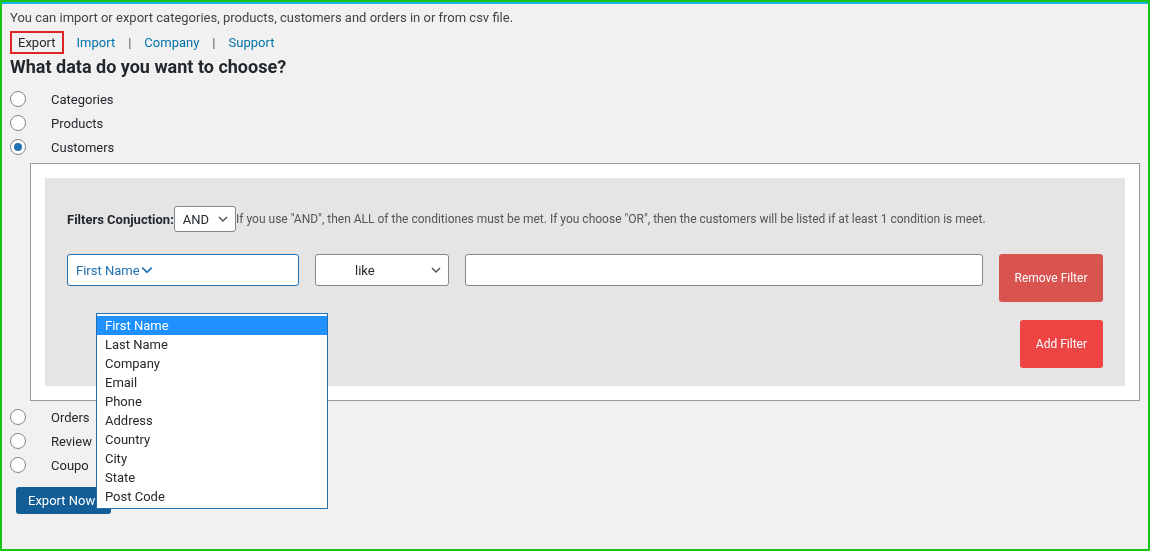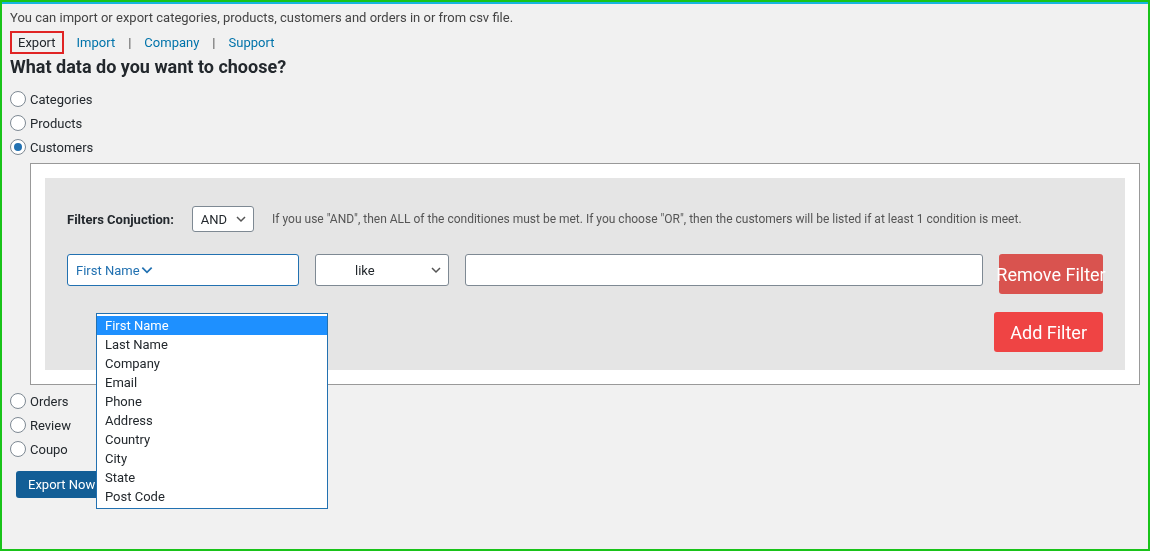--- a/index.html
+++ b/index.html
@@ -48,21 +48,21 @@
   h2.question {
     margin: 0 0 14px 0;
     font-size: 18px;
     font-weight: 700;
     color: #23282d;
   }
   .radio-group { margin-left: 0; }
   .radio-row {
     display: flex;
     align-items: center;
-    gap: 4px;
+    gap: 25px;
     margin: 8px 0;
   }
   .radio {
     width: 16px;
     height: 16px;
     border: 1px solid #7e8993;
     border-radius: 50%;
     background: #fff;
     display: flex;
     align-items: center;
@@ -82,21 +82,20 @@
     background: #fff;
     padding: 14px;
   }
   .panel-inner {
     background: #e5e5e5;
     padding: 28px 22px 18px 22px;
   }
   .conj-row {
     display: flex;
     align-items: center;
-    gap: 18px;
     margin-bottom: 22px;
   }
   .conj-label {
     font-weight: 700;
     font-size: 13px;
   }
   .conj-hint {
     color: #555;
     font-size: 12px;
   }
@@ -149,25 +148,25 @@
     flex: 1;
     height: 32px;
     border: 1px solid #7e8993;
     border-radius: 3px;
     background: #fff;
     padding: 0 8px;
   }
   .btn {
     border-radius: 3px;
     padding: 0 14px;
-    height: 40px;
+    height: 48px;
     display: inline-flex;
     align-items: center;
     justify-content: center;
-    font-size: 18px;
+    font-size: 12px;
     color: #fff;
     cursor: pointer;
     white-space: nowrap;
   }
   .btn-remove { background: #d9534f; width: 104px; }
   .btn-add { background: #ef4444; padding: 0 16px; }
   .btn-row-right { display: flex; justify-content: flex-end; }
   .btn-export {
     background: #135e96;
     color: #fff;

